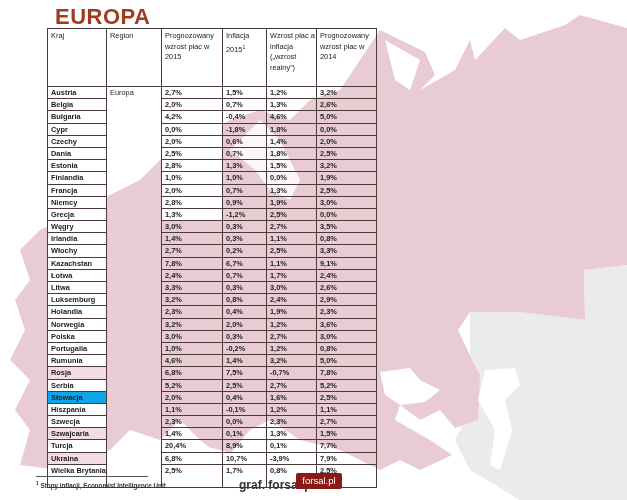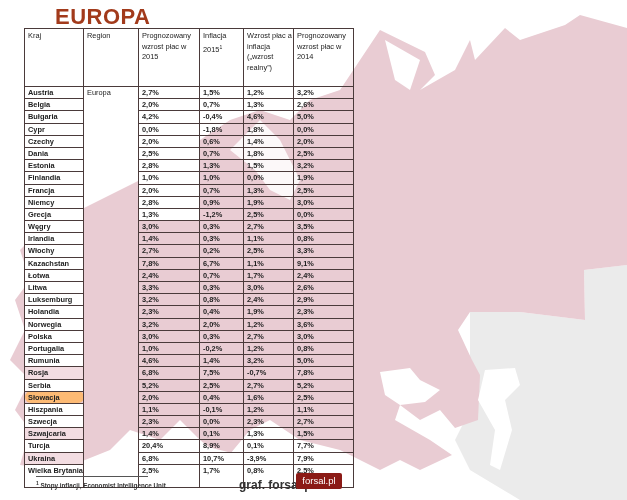--- a/index.html
+++ b/index.html
@@ -8,21 +8,21 @@
     background: #ffffff;
     font-family: "Liberation Sans", sans-serif;
   }
   .map { position: absolute; left: 0; top: 0; width: 627px; height: 500px; z-index: 0; }
   .title {
     position: absolute; left: 55px; top: 4px; z-index: 2;
     font-family: "Liberation Sans", sans-serif; font-weight: bold;
     font-size: 22px; color: #a23a1b; letter-spacing: 0.5px;
   }
   .tbl {
-    position: absolute; left: 24px; top: 28px; z-index: 2;
+    position: absolute; left: 47px; top: 28px; z-index: 2;
     border-collapse: collapse; table-layout: fixed;
     font-size: 7.4px; color: #222;
   }
   .tbl td {
     border: 1px solid #4a3a3a; padding: 0 0 0 3px;
     height: 11.2px; line-height: 11px; vertical-align: top;
     font-weight: bold; overflow: hidden; white-space: nowrap;
   }
   .tbl tr.hdr td { height: 55px; font-weight: normal; line-height: 10.5px; padding-top: 2px; white-space: normal; }
   .tbl td.c-name { width: 55px; }
@@ -242,21 +242,21 @@
         <td class="c-p14">7,8%</td>
       </tr>
       <tr>
         <td class="c-name" style="background: rgb(255, 255, 255);">Serbia</td>
         <td class="c-v">5,2%</td>
         <td class="c-infl">2,5%</td>
         <td class="c-real">2,7%</td>
         <td class="c-p14">5,2%</td>
       </tr>
       <tr>
-        <td class="c-name" style="background: #fdba74; border-radius: 6px;">Słowacja</td>
+        <td class="c-name" style="background: #0ea5e9;">Słowacja</td>
         <td class="c-v">2,0%</td>
         <td class="c-infl">0,4%</td>
         <td class="c-real">1,6%</td>
         <td class="c-p14">2,5%</td>
       </tr>
       <tr>
         <td class="c-name" style="background: rgb(255, 255, 255);">Hiszpania</td>
         <td class="c-v">1,1%</td>
         <td class="c-infl">-0,1%</td>
         <td class="c-real">1,2%</td>

